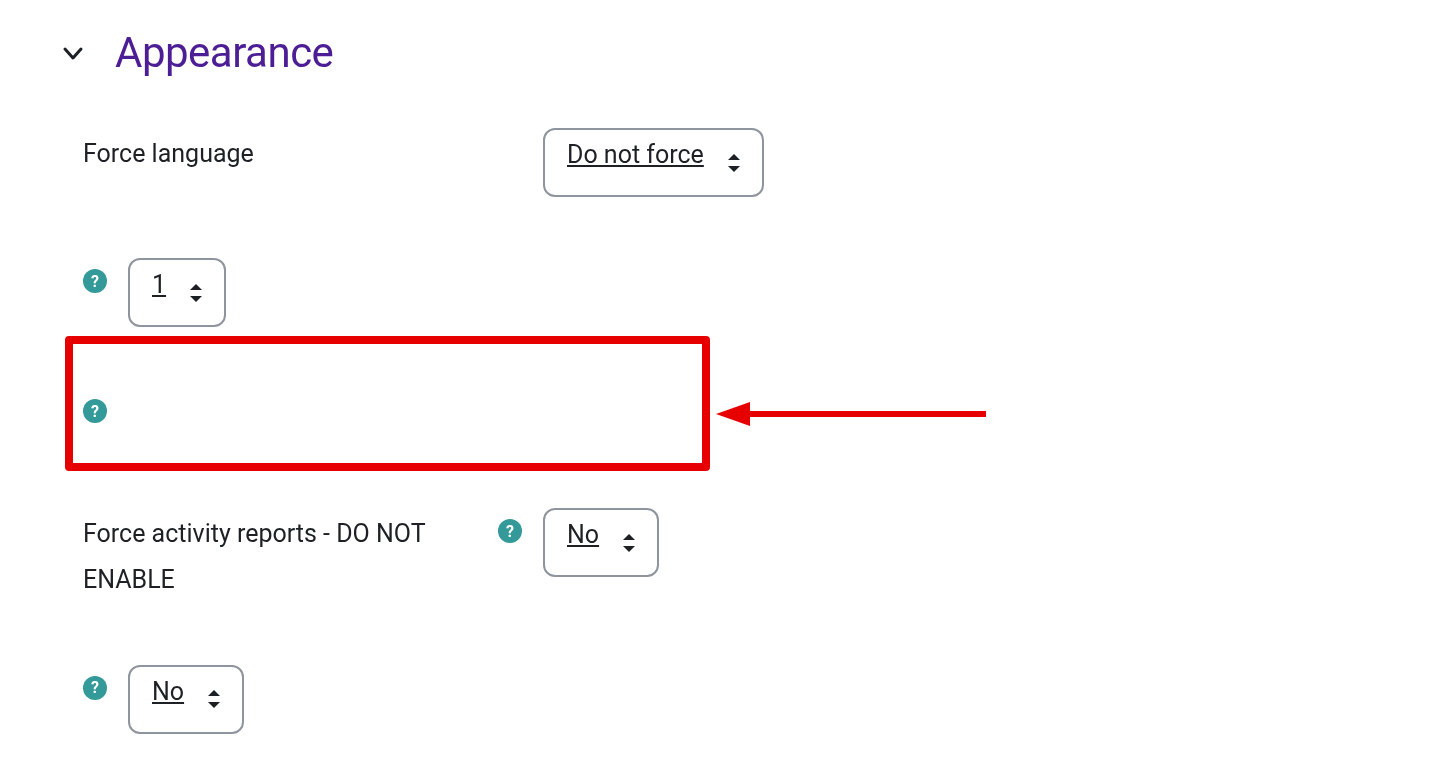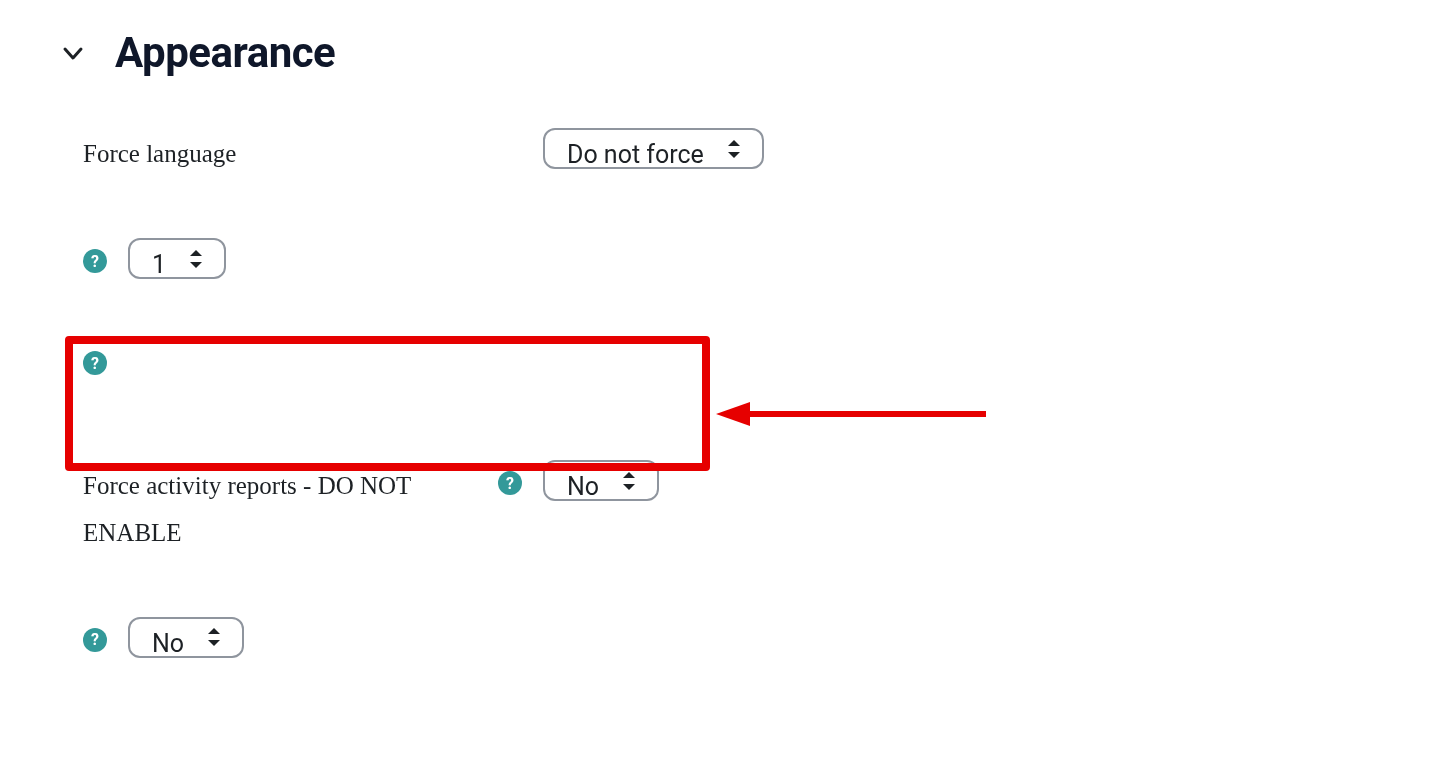--- a/index.html
+++ b/index.html
@@ -22,37 +22,36 @@
     cursor: pointer;
   }
   .chevron {
     width: 24px;
     height: 24px;
     margin-right: 30px;
     flex: 0 0 auto;
   }
   .section-title {
     font-size: 42px;
-    font-weight: 700;
-    color: #0f172a;
+    font-weight: 400;
+    color: #4c1d95;
     letter-spacing: -0.5px;
   }
   .form-row {
     display: flex;
     align-items: flex-start;
     margin-left: 22px;
     margin-bottom: 56px;
   }
   .label-col {
     width: 415px;
     padding-right: 10px;
     box-sizing: border-box;
     display: flex;
     align-items: flex-end;
-    font-family: Liberation Serif, serif;
   }
   .label-text {
     font-size: 25px;
     color: #1d2125;
     line-height: 1.85;
     padding-top: 8px;
   }
   .help-col {
     width: 45px;
     padding-top: 16px;
@@ -75,28 +74,29 @@
   }
   .control-col {
     display: flex;
     align-items: center;
     padding-top: 5px;
   }
   .select {
     position: relative;
     border: 2px solid #8f959e;
     border-radius: 12px;
-    padding: 12px 58px 0 22px;
+    padding: 12px 58px 28px 22px;
     font-size: 25px;
     color: #1d2125;
     background: #fff;
     cursor: pointer;
     display: inline-flex;
     align-items: center;
     line-height: 1;
+    text-decoration: underline;
   }
   .select-caret {
     position: absolute;
     right: 20px;
     top: 50%;
     transform: translateY(-50%);
     width: 16px;
     height: 22px;
   }
   .select-caret svg { display:block; }

